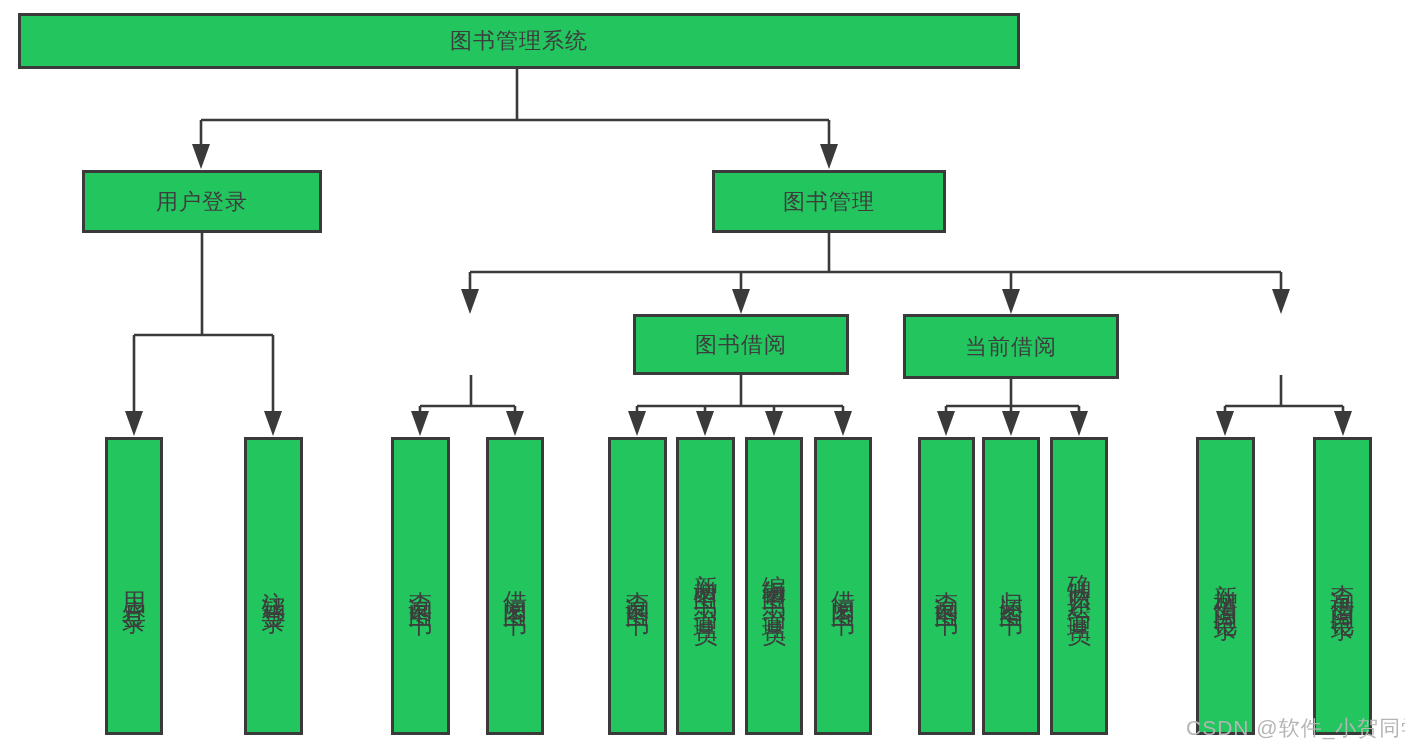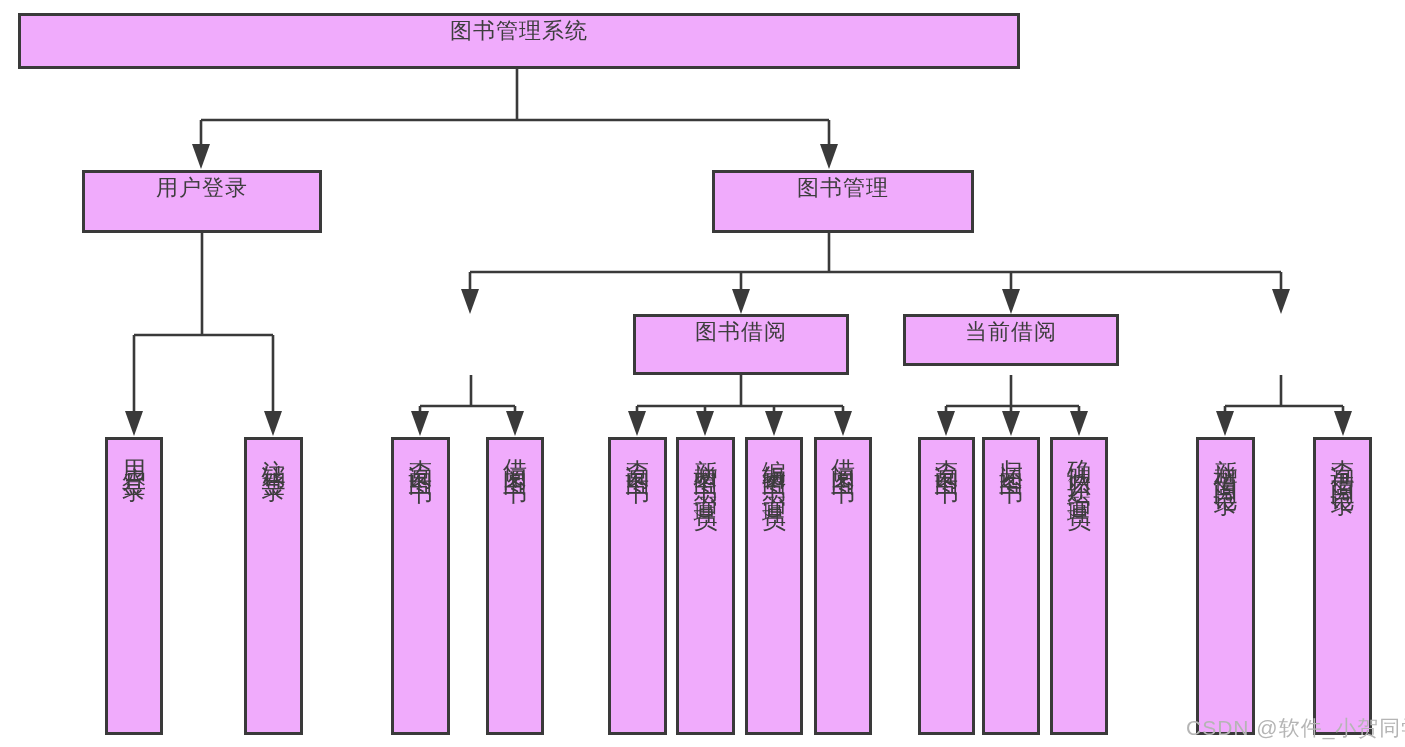--- a/index.html
+++ b/index.html
@@ -8,22 +8,22 @@
     width:1405px;height:747px;
     background:#ffffff;
     font-family:"Liberation Sans","DejaVu Sans",sans-serif;
     color:#3d3d3d;
     overflow:hidden;
   }
   .connectors{position:absolute;left:0;top:0;}
   .box{
     position:absolute;
     border:3px solid #3a3a3a;
-    background:#f0abfc;
-    display:flex;align-items:flex-start;justify-content:center;
+    background:#22c55e;
+    display:flex;align-items:center;justify-content:center;
     box-sizing:border-box;
   }
   .hlabel{
     font-size:22px;
     letter-spacing:1px;
     white-space:nowrap;
   }
   .vbox .vlabel{
     writing-mode:vertical-rl;
     text-orientation:mixed;
@@ -93,28 +93,28 @@
     </g>
   </svg>
 
   <div class="box" style="left:18px;top:13px;width:1002px;height:56px;">
     <span class="hlabel">图书管理系统</span>
   </div>
 
   <div class="box" style="left:82px;top:170px;width:240px;height:63px;">
     <span class="hlabel">用户登录</span>
   </div>
-  <div class="box" style="left:712px;top:170px;width:262px;height:63px;font-family:Liberation Mono, monospace;">
+  <div class="box" style="left:712px;top:170px;width:234px;height:63px;font-family:Liberation Mono, monospace;">
     <span class="hlabel">图书管理</span>
   </div>
 
   <div class="box" style="left:633px;top:314px;width:216px;height:61px;">
     <span class="hlabel">图书借阅</span>
   </div>
-  <div class="box" style="left:903px;top:314px;width:216px;height:52px;">
+  <div class="box" style="left:903px;top:314px;width:216px;height:65px;">
     <span class="hlabel">当前借阅</span>
   </div>
 
   <div class="box vbox" style="left:105px;top:437px;width:58px;height:298px;">
     <span class="vlabel">用户登录</span>
   </div>
   <div class="box vbox" style="left:244px;top:437px;width:59px;height:298px;">
     <span class="vlabel">注销登录</span>
   </div>
 

